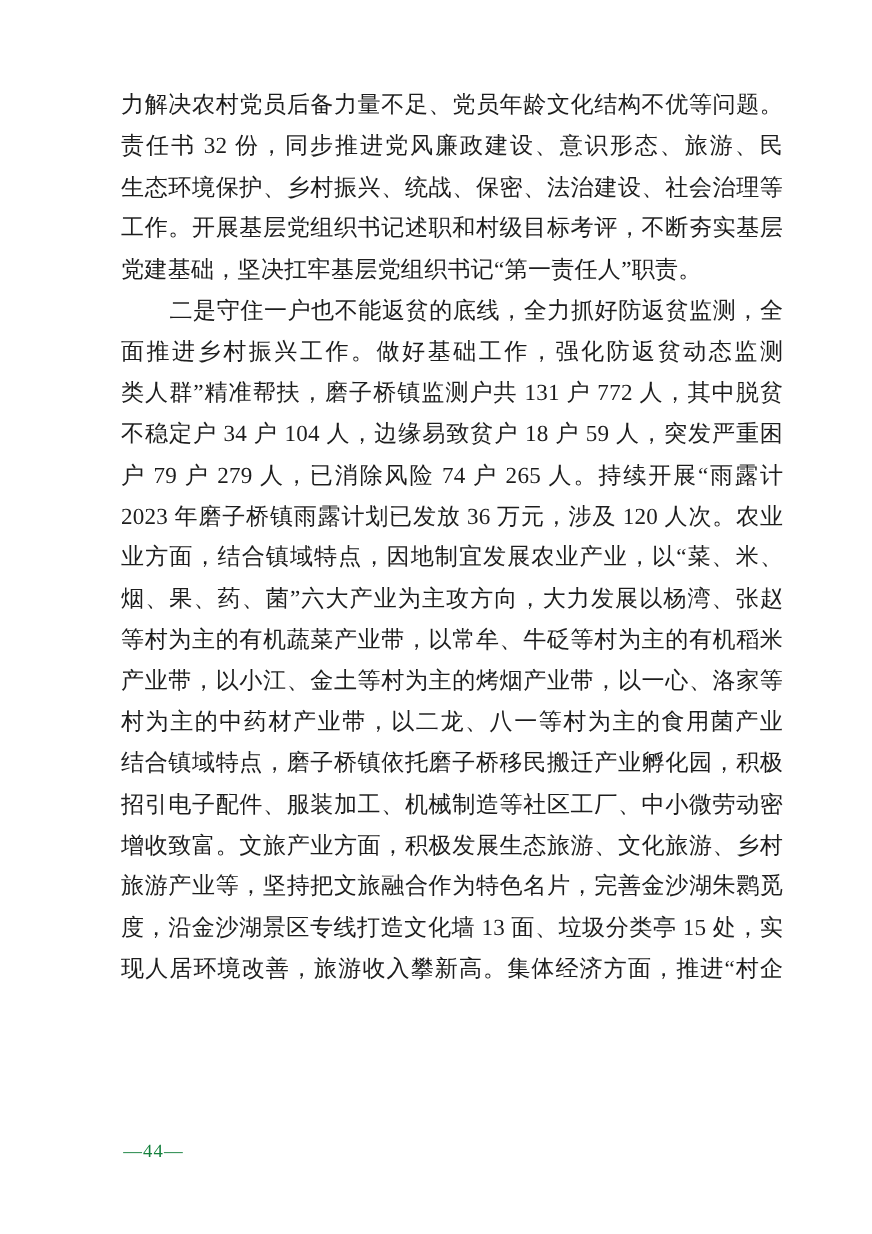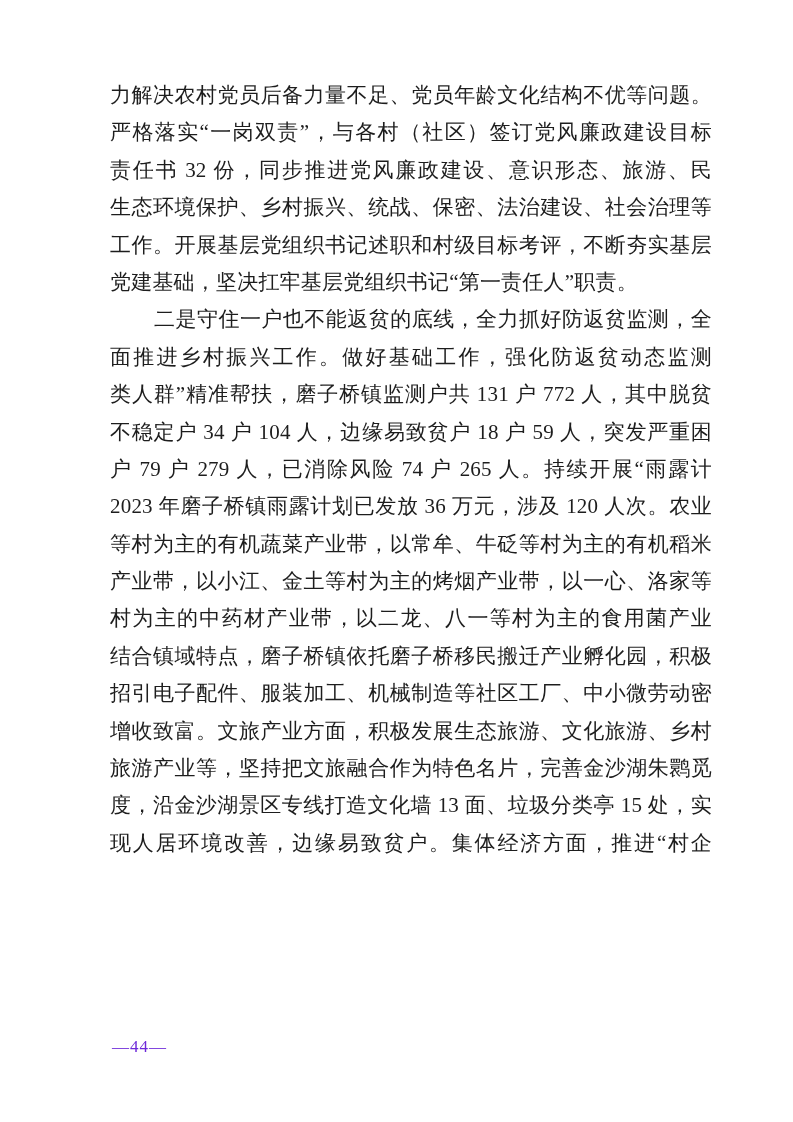--- a/index.html
+++ b/index.html
@@ -42,47 +42,48 @@
   }
   .line.indent {
     text-indent: 44px;
   }
   .page-number {
     position: absolute;
     left: 112px;
     top: 1037px;
     font-size: 17px;
     letter-spacing: 1px;
-    color: #6d28d9;
+    color: #15803d;
     font-family: "Liberation Serif", "DejaVu Serif", serif;
   }
 </style>
 </head>
 <body>
 
 <div class="page">
   <div class="content">
     <p class="line">力解决农村党员后备力量不足、党员年龄文化结构不优等问题。</p>
-    <p class="line">严格落实“一岗双责”，与各村（社区）签订党风廉政建设目标</p>
     <p class="line">责任书 32 份，同步推进党风廉政建设、意识形态、旅游、民生、</p>
     <p class="line">生态环境保护、乡村振兴、统战、保密、法治建设、社会治理等</p>
     <p class="line">工作。开展基层党组织书记述职和村级目标考评，不断夯实基层</p>
     <p class="line para-last">党建基础，坚决扛牢基层党组织书记“第一责任人”职责。</p>
 
     <p class="line indent">二是守住一户也不能返贫的底线，全力抓好防返贫监测，全</p>
     <p class="line">面推进乡村振兴工作。做好基础工作，强化防返贫动态监测和“三</p>
     <p class="line">类人群”精准帮扶，磨子桥镇监测户共 131 户 772 人，其中脱贫</p>
     <p class="line">不稳定户 34 户 104 人，边缘易致贫户 18 户 59 人，突发严重困难</p>
     <p class="line">户 79 户 279 人，已消除风险 74 户 265 人。持续开展“雨露计划”，</p>
     <p class="line">2023 年磨子桥镇雨露计划已发放 36 万元，涉及 120 人次。农业产</p>
+    <p class="line">业方面，结合镇域特点，因地制宜发展农业产业，以“菜、米、</p>
+    <p class="line">烟、果、药、菌”六大产业为主攻方向，大力发展以杨湾、张赵</p>
     <p class="line">等村为主的有机蔬菜产业带，以常牟、牛砭等村为主的有机稻米</p>
     <p class="line">产业带，以小江、金土等村为主的烤烟产业带，以一心、洛家等</p>
     <p class="line">村为主的中药材产业带，以二龙、八一等村为主的食用菌产业带。</p>
     <p class="line">结合镇域特点，磨子桥镇依托磨子桥移民搬迁产业孵化园，积极</p>
     <p class="line">招引电子配件、服装加工、机械制造等社区工厂、中小微劳动密</p>
     <p class="line">增收致富。文旅产业方面，积极发展生态旅游、文化旅游、乡村</p>
     <p class="line">旅游产业等，坚持把文旅融合作为特色名片，完善金沙湖朱鹮觅</p>
     <p class="line">度，沿金沙湖景区专线打造文化墙 13 面、垃圾分类亭 15 处，实</p>
-    <p class="line">现人居环境改善，边缘易致贫户。集体经济方面，推进“村企</p>
+    <p class="line">现人居环境改善，旅游收入攀新高。集体经济方面，推进“村企</p>
   </div>
 
   <div class="page-number">—44—</div>
 </div>
 
 </body></html>

